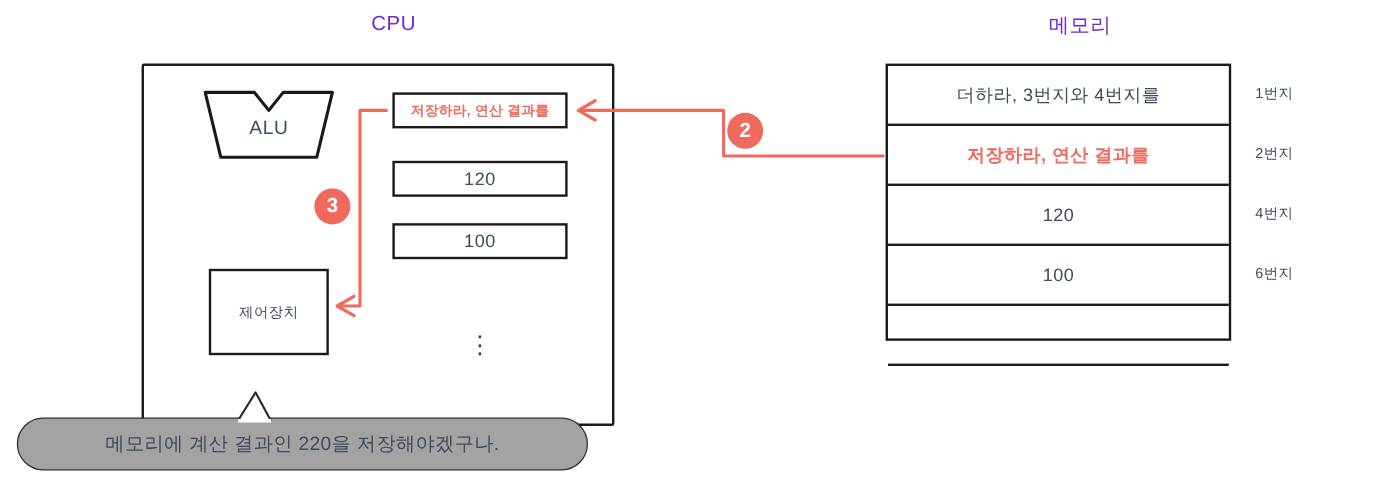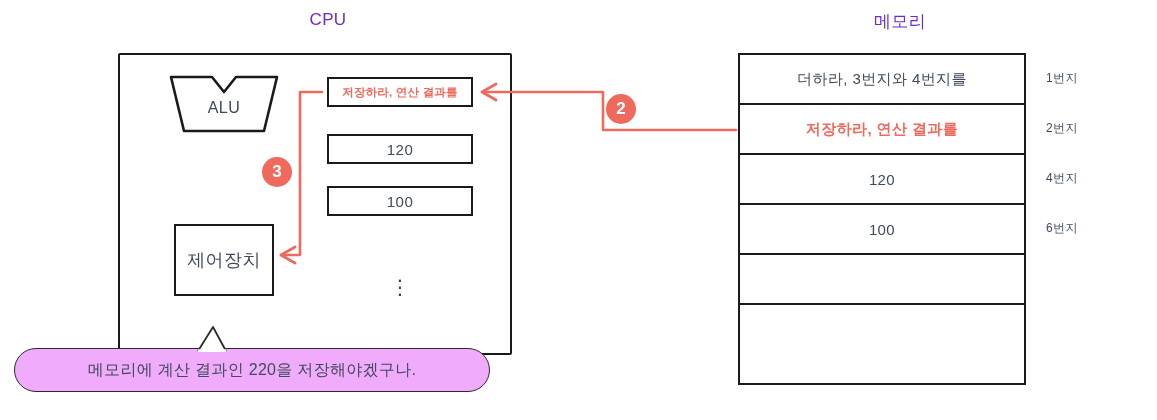--- a/index.html
+++ b/index.html
@@ -95,31 +95,31 @@
   
   #cu {
     position: absolute;
     left: 174px; top: 224px;
     width: 100px; height: 72px;
     border: 2.4px solid #1a1a1a;
     box-sizing: border-box;
     display: flex;
     align-items: center;
     justify-content: center;
-    font-size: 18px;
+    font-size: 12px;
     color: #3f4a5a;
     background: #fff;
     letter-spacing: 0.4px;
   }
 
   
   #mem-box {
     position: absolute;
     left: 738px; top: 53px;
-    width: 288px; height: 332px;
+    width: 288px; height: 231px;
     border: 2.6px solid #1a1a1a;
     box-sizing: border-box;
     background: #fff;
   }
   .mem-row {
     height: 50px;
     border-bottom: 2.2px solid #1a1a1a;
     box-sizing: border-box;
     display: flex;
     align-items: center;
@@ -147,21 +147,21 @@
   }
 
   
   #bubble {
     position: absolute;
     left: 14px; top: 348px;
     width: 476px; height: 44px;
     border: 1.8px solid #2b2b2b;
     border-radius: 24px;
     box-sizing: border-box;
-    background: #f0abfc;
+    background: #a3a3a3;
     display: flex;
     align-items: center;
     justify-content: center;
     font-size: 16px;
     color: #3f4a5a;
     letter-spacing: 0.3px;
     z-index: 4;
   }
   #bubble-tail {
     position: absolute;

